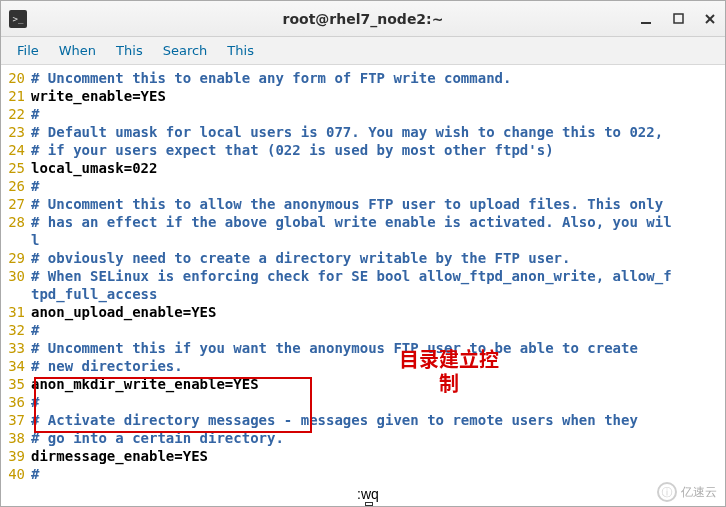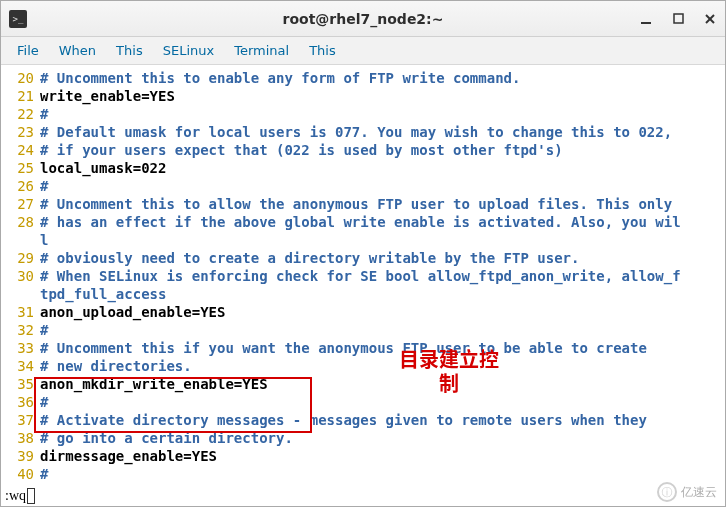--- a/index.html
+++ b/index.html
@@ -75,41 +75,42 @@
     font-family: "DejaVu Sans Mono", "Liberation Mono", monospace;
     font-size: 14px;
     line-height: 18px;
     padding: 4px 0 0 0;
     white-space: pre;
     position: relative;
     background: #fff;
     height: calc(100% - 36px - 28px - 20px);
     overflow: hidden;
   }
-  .line { display: flex; padding-left: 9px; }
+  .line { display: flex; }
   .lineno {
     width: 30px;
     text-align: right;
     color: #c49a00;
     padding-right: 6px;
     flex-shrink: 0;
     user-select: none;
   }
   .code { color: #000; font-weight: bold; }
   .comment { color: #3465a4; }
   .statusline {
     position: absolute;
     bottom: 0; left: 0; right: 0;
     height: 20px;
-    font-family: Liberation Serif, serif;
+    font-family: Liberation Sans, sans-serif;
     font-size: 14px;
     background: #fff;
-    padding-left: 4px;
-    display: flex;
-    align-items: center;
+    padding-left: 10px;
+    display: flex;
+    align-items: center;
+    flex-direction: column;
   }
   .cursor-block {
     display: inline-block;
     width: 8px; height: 16px;
     border: 1px solid #333;
     margin-left: 1px;
     vertical-align: text-bottom;
   }
   .red-box {
     position: absolute;
@@ -168,22 +169,21 @@
           <line x1="10" y1="2" x2="2" y2="10" stroke="#333" stroke-width="2"></line>
         </svg>
     </div>
   </div>
 </div>
 
 <div class="menubar">
   <div class="menu-item">File</div>
   <div class="menu-item">When</div>
   <div class="menu-item">This</div>
-  <div class="menu-item">SELinux</div>
-  <div class="menu-item">Terminal</div>
+  <div class="menu-item">Search</div>
   <div class="menu-item">This</div>
 </div>
 
 <div class="editor" id="editor"><div class="line"><span class="lineno">20</span><span class="code comment"># Uncomment this to enable any form of FTP write command.</span></div><div class="line"><span class="lineno">21</span><span class="code">write_enable=YES</span></div><div class="line"><span class="lineno">22</span><span class="code comment">#</span></div><div class="line"><span class="lineno">23</span><span class="code comment"># Default umask for local users is 077. You may wish to change this to 022,</span></div><div class="line"><span class="lineno">24</span><span class="code comment"># if your users expect that (022 is used by most other ftpd's)</span></div><div class="line"><span class="lineno">25</span><span class="code">local_umask=022</span></div><div class="line"><span class="lineno">26</span><span class="code comment">#</span></div><div class="line"><span class="lineno">27</span><span class="code comment"># Uncomment this to allow the anonymous FTP user to upload files. This only</span></div><div class="line"><span class="lineno">28</span><span class="code comment"># has an effect if the above global write enable is activated. Also, you wil</span></div><div class="line"><span class="lineno">  </span><span class="code comment">l</span></div><div class="line"><span class="lineno">29</span><span class="code comment"># obviously need to create a directory writable by the FTP user.</span></div><div class="line"><span class="lineno">30</span><span class="code comment"># When SELinux is enforcing check for SE bool allow_ftpd_anon_write, allow_f</span></div><div class="line"><span class="lineno">  </span><span class="code comment">tpd_full_access</span></div><div class="line"><span class="lineno">31</span><span class="code">anon_upload_enable=YES</span></div><div class="line"><span class="lineno">32</span><span class="code comment">#</span></div><div class="line"><span class="lineno">33</span><span class="code comment"># Uncomment this if you want the anonymous FTP user to be able to create</span></div><div class="line"><span class="lineno">34</span><span class="code comment"># new directories.</span></div><div class="line"><span class="lineno">35</span><span class="code">anon_mkdir_write_enable=YES</span></div><div class="line"><span class="lineno">36</span><span class="code comment">#</span></div><div class="line"><span class="lineno">37</span><span class="code comment"># Activate directory messages - messages given to remote users when they</span></div><div class="line"><span class="lineno">38</span><span class="code comment"># go into a certain directory.</span></div><div class="line"><span class="lineno">39</span><span class="code">dirmessage_enable=YES</span></div><div class="line"><span class="lineno">40</span><span class="code comment">#</span></div></div>
 
 <div class="red-box" id="redbox" style="top: 376px; left: 33px; width: 278px; height: 56px;"></div>
 <div class="annotation" id="anno" style="top: 346px; left: 398px;">
   <div>目录建立控</div>
   <div>制</div>
 </div>

